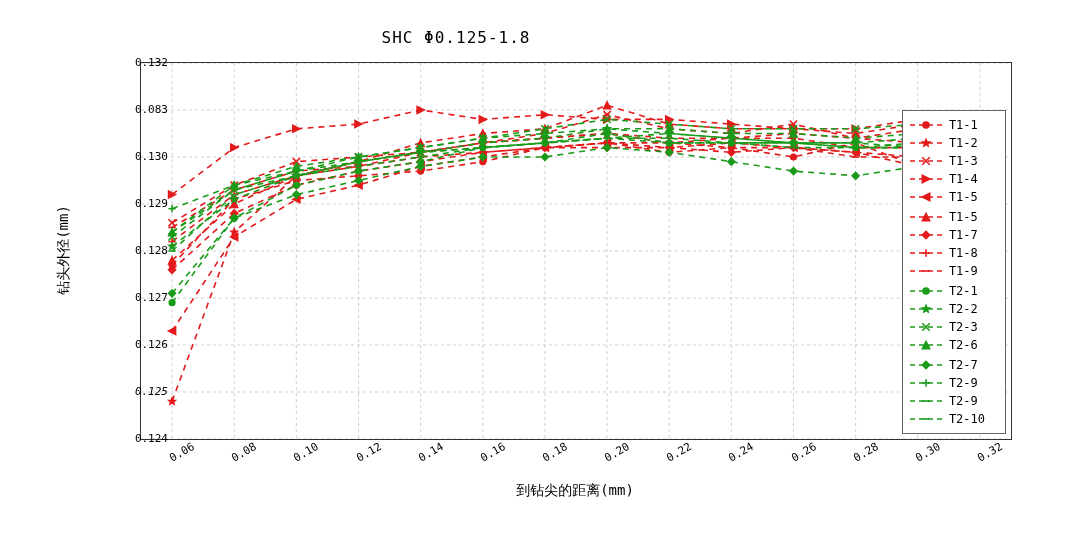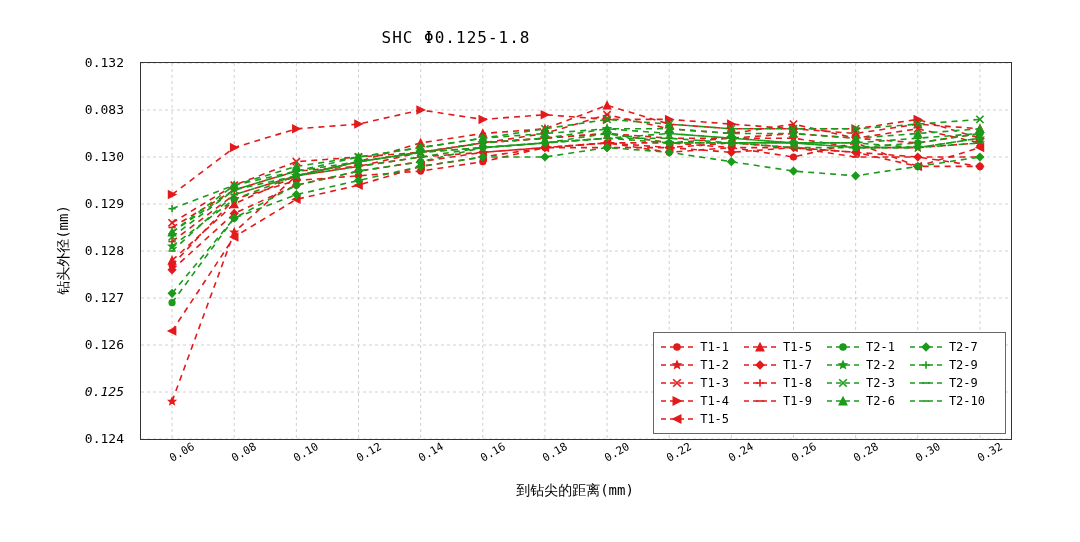--- a/index.html
+++ b/index.html
@@ -53,22 +53,22 @@
     left: 575px;
     top: 472px;
     transform: translateX(-50%);
     font-size: 14px;
     color: #000;
     white-space: nowrap;
     margin-top: 10px;
   }
   .ytick {
     position: absolute;
-    right: 956px;
-    font-size: 13px;
+    right: 912px;
+    font-size: 11px;
     color: #000;
     transform: translateY(-50%);
   }
   .xtick {
     position: absolute;
     top: 440px;
     font-size: 11px;
     color: #000;
     transform: translateX(-50%) rotate(-30deg);
     transform-origin: right top;
@@ -77,20 +77,21 @@
     position: absolute;
     right: 74px;
     bottom: 108px;
     border: 1px solid #666;
     background: #ffffff;
     padding: 6px 10px 6px 6px;
     font-size: 12px;
     display: flex;
     gap: 4px;
     color: #000;
+    flex-direction: column;
   }
   .legend-col {
     display: flex;
     flex-direction: column;
     gap: 2px;
   }
   .legend-item {
     display: flex;
     align-items: center;
     height: 16px;

